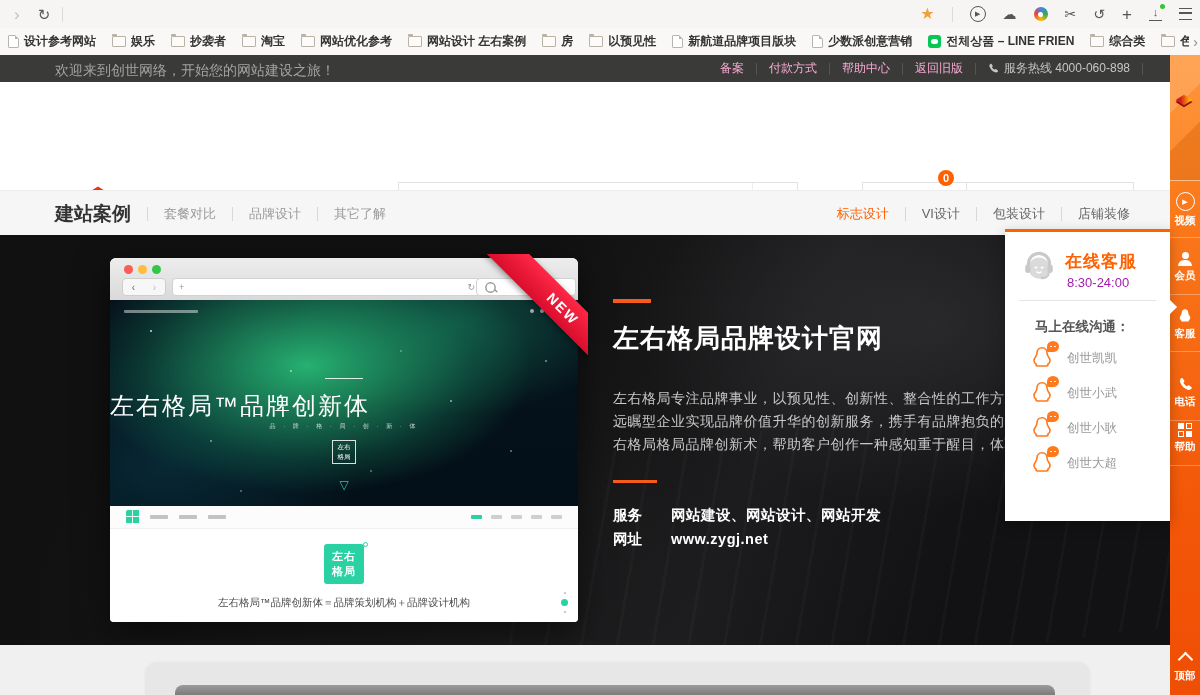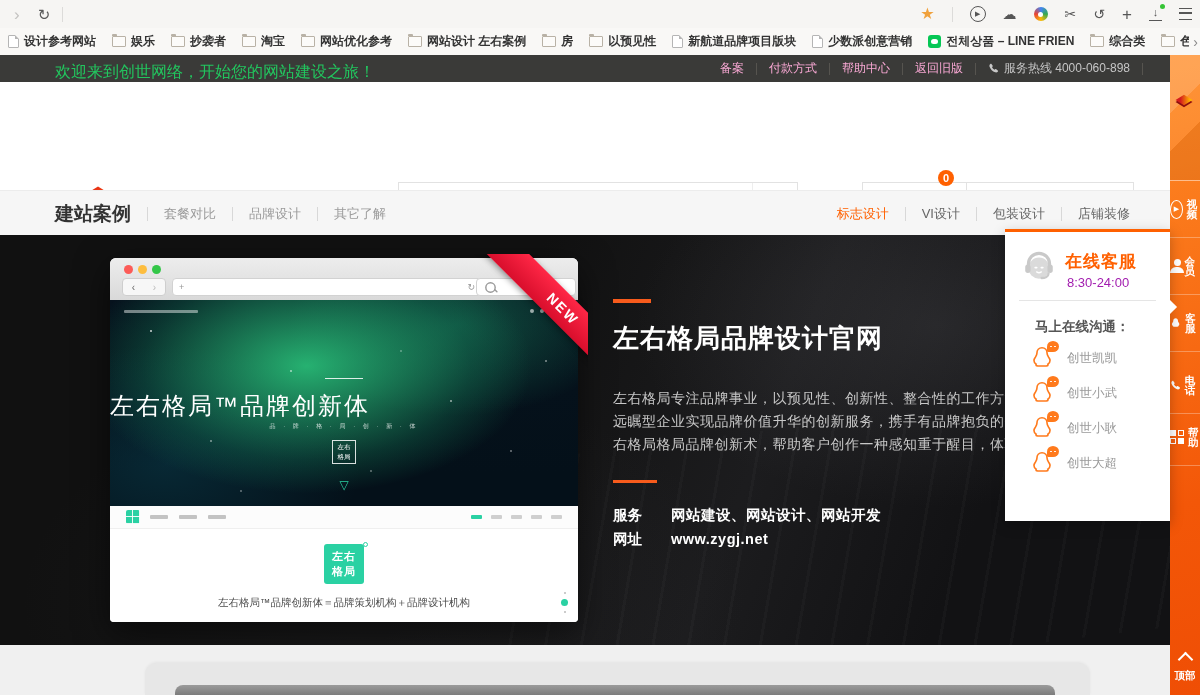--- a/index.html
+++ b/index.html
@@ -31,21 +31,21 @@
   .ic-folder{width:12px;height:9px;border:1px solid #b9b2a6;border-radius:1px;background:#fcfbf9;position:relative;flex:0 0 auto;}
   .ic-folder:before{content:'';position:absolute;top:-3px;left:-1px;width:5px;height:2px;background:#b9b2a6;border-radius:1px 1px 0 0;}
   .ic-page{width:9px;height:11px;border:1px solid #b5b5b5;border-radius:1px;background:#fff;position:relative;flex:0 0 auto;}
   .ic-page:after{content:'';position:absolute;right:-1px;top:-1px;border:2.5px solid;border-color:#f9f8f6 #f9f8f6 #b5b5b5 #b5b5b5;}
   .ic-line{width:13px;height:13px;border-radius:3px;background:#06c755;position:relative;flex:0 0 auto;}
   .ic-line:after{content:'';position:absolute;left:3px;top:3.5px;width:7px;height:5.5px;border-radius:3px;background:#fff;}
   .bm-more{position:absolute;right:6px;top:0;height:27px;display:flex;align-items:center;color:#8a8a8a;font-size:14px;background:#f9f8f6;padding:0 4px;}
 
   
   .welcome{position:absolute;left:0;top:55px;width:1200px;height:27px;background:#3a3a38;border-bottom:1px solid #2c2c2a;}
-  .welcome-text{position:absolute;left:55px;top:7px;font-size:16px;color:#22c55e;}
+  .welcome-text{position:absolute;left:55px;top:7px;font-size:14px;color:#a3a3a3;}
   .welcome-right{position:absolute;right:45px;top:0;height:27px;display:flex;align-items:center;}
   .wl{font-size:12px;color:#f9a8d4;}
   .wsep{width:1px;height:12px;background:#56544f;margin:0 12px;}
   .hotline{display:inline-flex;align-items:center;gap:5px;font-size:12px;color:#c6c6c6;}
 
   
   .header{position:absolute;left:0;top:82px;width:1200px;height:108px;background:#fff;}
   .logo{position:absolute;left:52px;top:94px;width:118px;height:84px;}
   .lm{position:absolute;transform:scaleY(.62) rotate(45deg);}
   .lm-depth{left:10px;top:16px;width:72px;height:72px;background:#a81111;}
@@ -154,21 +154,21 @@
   .bottom{position:absolute;left:0;top:645px;width:1200px;height:50px;background:#f0f0f0;}
   .next-card{position:absolute;left:145px;top:18px;width:945px;height:32px;background:#e7e7e7;border-radius:12px 12px 0 0;box-shadow:0 -1px 3px rgba(0,0,0,.05);}
   .next-bar{position:absolute;left:30px;top:22px;width:880px;height:10px;background:linear-gradient(#9b9b9b,#7c7c7c);border-radius:8px 8px 0 0;}
 
   
   .side{position:absolute;right:0;top:55px;width:30px;height:640px;background:linear-gradient(165deg,#ff8c26,#f35708 70%,#ef4e05);z-index:40;}
   .side-facet{position:absolute;left:0;top:0;width:30px;height:125px;background:linear-gradient(135deg,rgba(255,255,255,.22) 0 38%,rgba(255,255,255,.08) 38% 62%,rgba(0,0,0,.06) 62%);border-bottom:1px solid rgba(255,255,255,.35);}
   .side-mini-logo{position:absolute;left:7px;top:38px;width:16px;height:16px;}
   .sml-a{position:absolute;left:1px;top:3px;width:12px;height:12px;transform:scaleY(.62) rotate(45deg);background:#8d0f0f;}
   .sml-b{position:absolute;left:1px;top:1px;width:12px;height:12px;transform:scaleY(.62) rotate(45deg);background:linear-gradient(45deg,#d51d1d 30%,#ffb400 85%);}
-  .side-item{position:absolute;left:0;width:30px;height:56px;border-bottom:1px solid rgba(255,255,255,.3);display:flex;flex-direction:row;align-items:center;justify-content:center;gap:4px;cursor:pointer;}
+  .side-item{position:absolute;left:0;width:30px;height:56px;border-bottom:1px solid rgba(255,255,255,.3);display:flex;flex-direction:column;align-items:center;justify-content:center;gap:4px;cursor:pointer;}
   .side-label{color:#fff;font-size:10.5px;font-weight:bold;line-height:1;}
   .icon-play{width:17px;height:17px;border:1.5px solid #fff;border-radius:50%;display:flex;align-items:center;justify-content:center;color:#fff;font-size:7px;}
   .icon-user{position:relative;width:14px;height:14px;}
   .icon-user:before{content:'';position:absolute;left:3.5px;top:0;width:7px;height:7px;border-radius:50%;background:#fff;}
   .icon-user:after{content:'';position:absolute;left:0;top:8px;width:14px;height:6px;border-radius:7px 7px 0 0;background:#fff;}
   .icon-grid{display:grid;grid-template-columns:6px 6px;grid-template-rows:6px 6px;gap:2px;}
   .icon-grid i{box-sizing:border-box;border:1.3px solid #fff;}
   .icon-grid i.f{background:#fff;}
   .side-top{position:absolute;left:0;top:580px;width:30px;height:60px;display:flex;flex-direction:column;align-items:center;justify-content:center;gap:5px;cursor:pointer;}
   .chev-up{width:9px;height:9px;border-top:2px solid #fff;border-right:2px solid #fff;transform:rotate(-45deg);margin-top:4px;}
@@ -471,21 +471,21 @@
     <div class="side-item" style="top:183px">
       <span class="icon-user"></span>
       <span class="side-label">会员</span>
     </div>
     <div class="side-item" style="top:240px">
       <svg width="16" height="16" viewBox="0 0 24 24">
           <path d="M12 2c-3 0-5 2.4-5 5.4 0 1.5-.5 2.5-1.4 3.7-.8 1-1.5 2.2-1.5 3.6 0 1.6.9 2.9 2.2 3.6-.2.5-.2 1.1.1 1.4.4.4 2.9.4 5.6.4s5.2 0 5.6-.4c.3-.3.3-.9.1-1.4 1.3-.7 2.2-2 2.2-3.6 0-1.4-.7-2.6-1.5-3.6-.9-1.2-1.4-2.2-1.4-3.7C17 4.4 15 2 12 2z" fill="#fff"></path>
         </svg>
       <span class="side-label">客服</span>
     </div>
-    <div class="side-item" style="top:302px">
+    <div class="side-item" style="top:309px">
       <svg width="15" height="15" viewBox="0 0 14 14">
           <path d="M3 1.2C1.9 2 1.5 3.4 2 4.8c1.2 3.3 3.8 5.9 7.1 7.1 1.4.5 2.8 0 3.6-1.1.3-.5.2-1.1-.3-1.4l-1.9-1.4c-.4-.3-1-.3-1.4.1l-.6.6C6.9 7.9 5.8 6.8 5.1 5.3l.6-.6c.4-.4.4-1 .1-1.4L4.4 1.4C4.1.9 3.5.8 3 1.2z" fill="#fff"></path>
         </svg>
       <span class="side-label">电话</span>
     </div>
     <div class="side-item" style="top:354px">
       <span class="icon-grid">
           <i class="f"></i>
           <i></i>
           <i></i>

